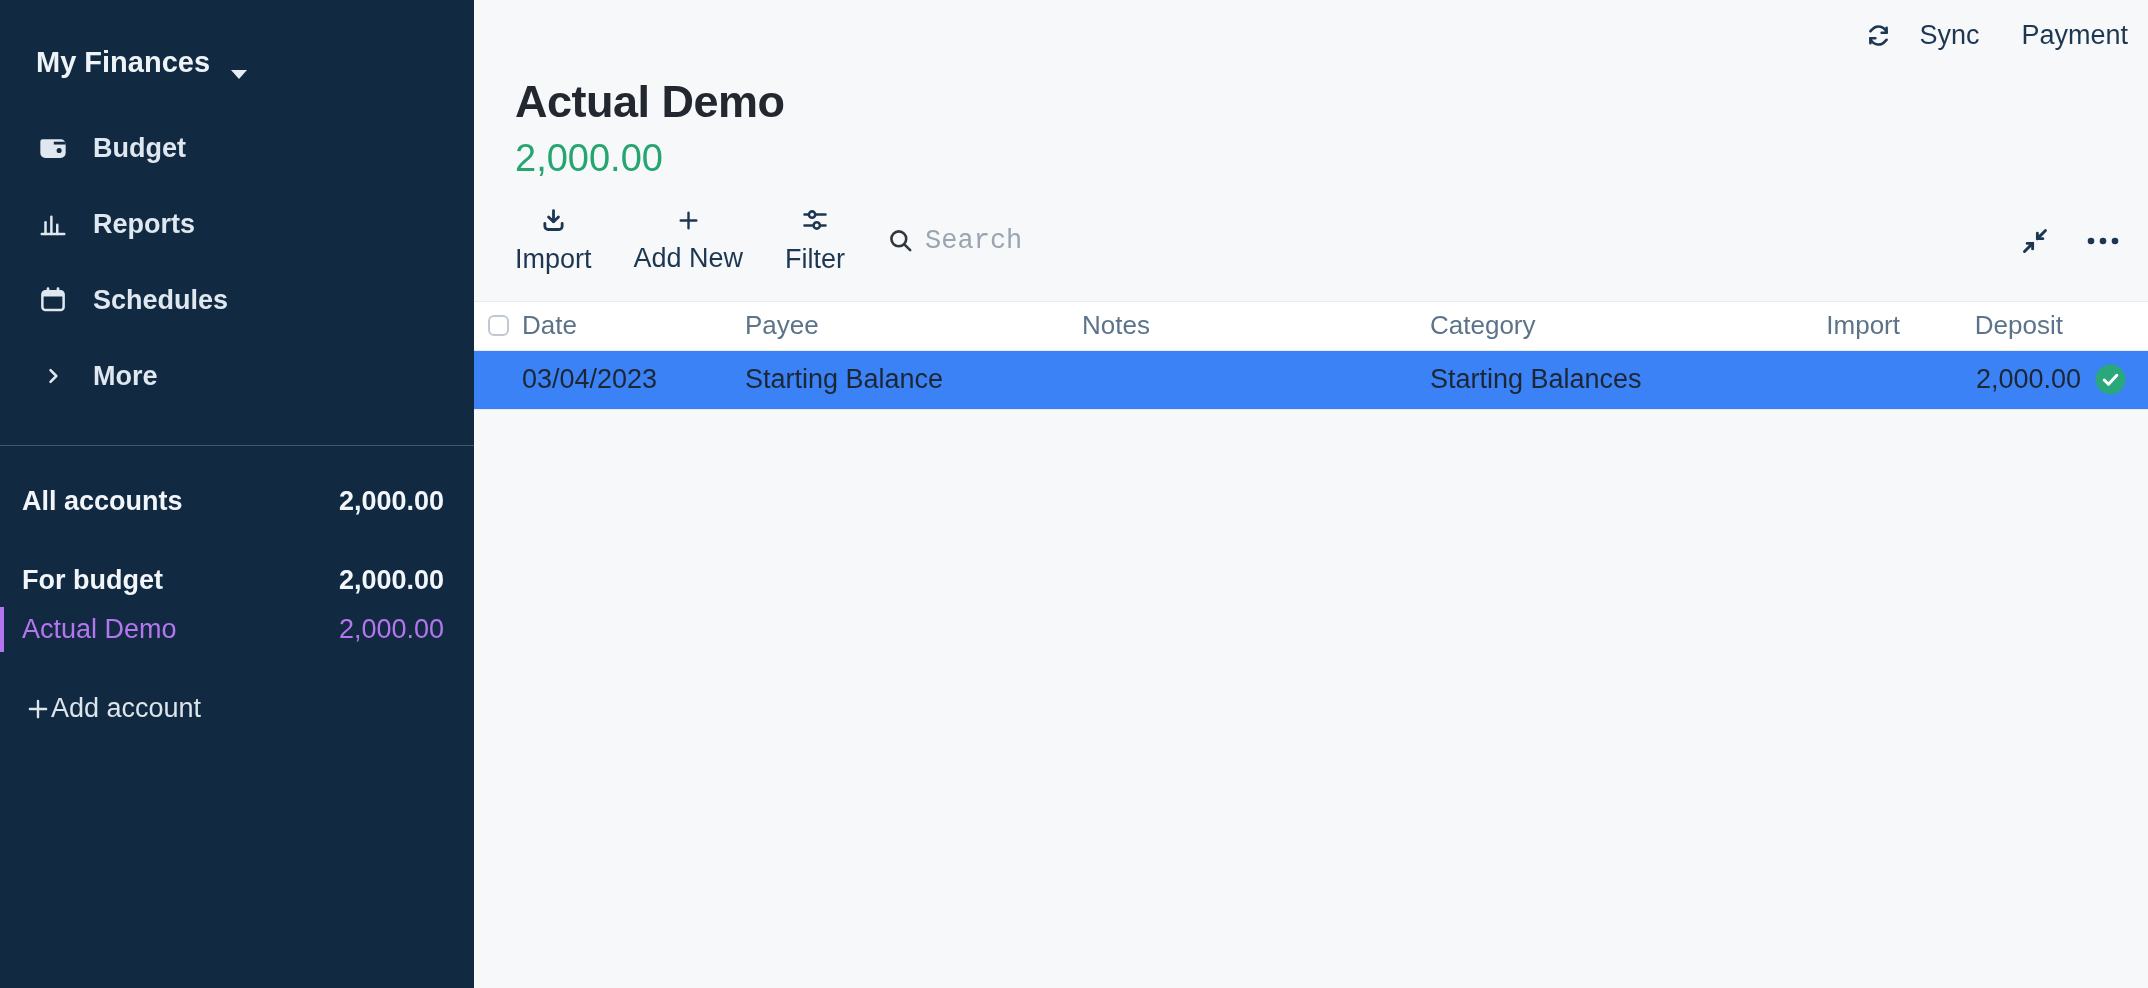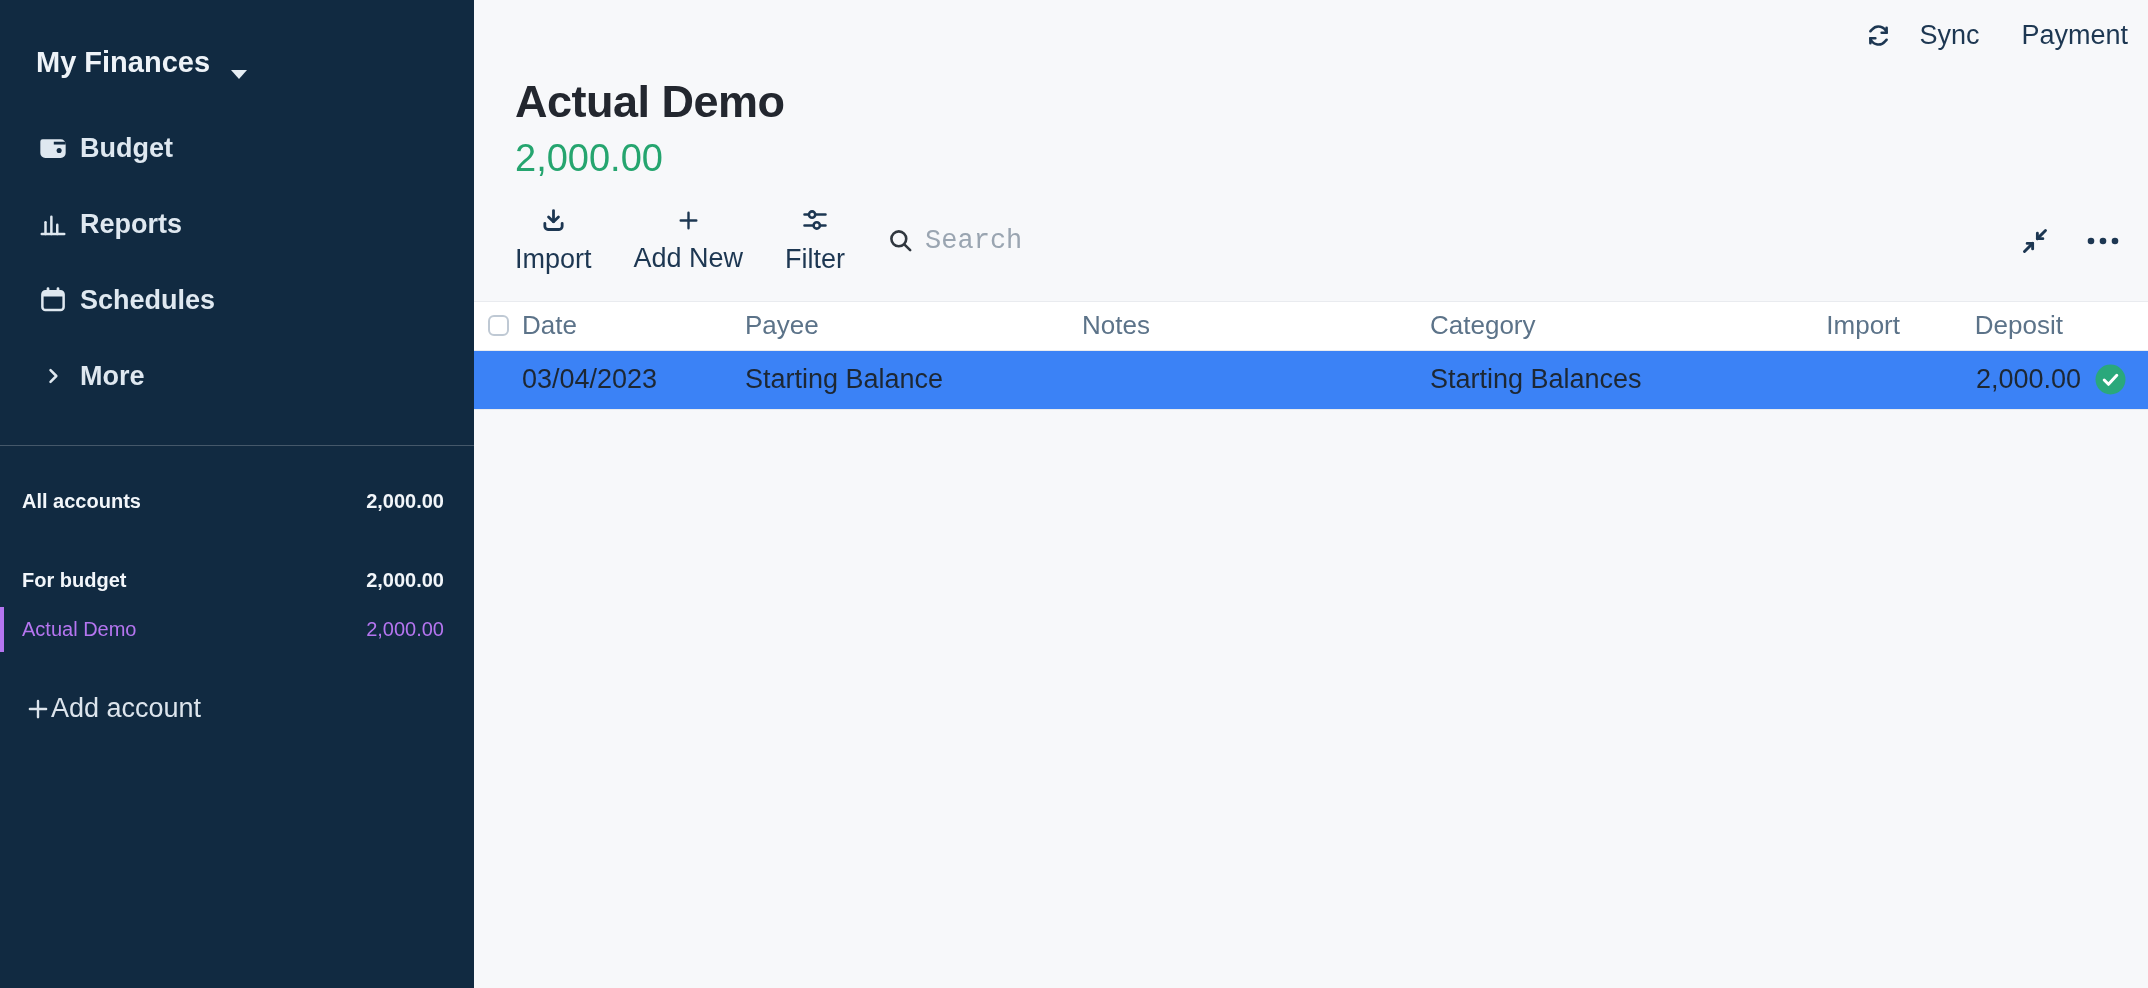--- a/index.html
+++ b/index.html
@@ -27,33 +27,33 @@
   }
   .caret-down {
     width: 0; height: 0; margin-top: 5px;
     border-left: 8px solid transparent;
     border-right: 8px solid transparent;
     border-top: 9px solid #E6EDF3;
   }
   .nav { margin-top: 31px; }
   .nav-item {
     height: 76px; display: flex; align-items: center;
-    padding-left: 33px; gap: 7px;
+    padding-left: 33px; gap: 20px;
     font-size: 27px; font-weight: 600; color: #DFE8F0;
     cursor: pointer;
   }
   .nav-item .nicon { width: 40px; display: flex; justify-content: center; align-items: center; }
   .sidebar-divider { margin-top: 31px; height: 1px; background: rgba(255,255,255,0.22); }
 
   .accounts { padding-top: 31px; }
   .account-row {
     position: relative;
     display: flex; justify-content: space-between; align-items: center;
     height: 49px; padding: 0 30px 0 22px;
-    font-size: 20px; cursor: pointer;
+    font-size: 27px; cursor: pointer;
   }
   .account-row.bold { font-weight: 700; color: #F2F6FA; }
   .account-row.selected { color: var(--accent-purple, #B575F0); font-weight: 400; }
   .account-row.selected .sel-bar {
     position: absolute; left: 0; top: 2px; bottom: 2px; width: 4px;
     background: var(--accent-purple, #B575F0);
   }
   .accounts .spacer { height: 30px; }
   .add-account {
     margin-top: 30px; height: 49px;

